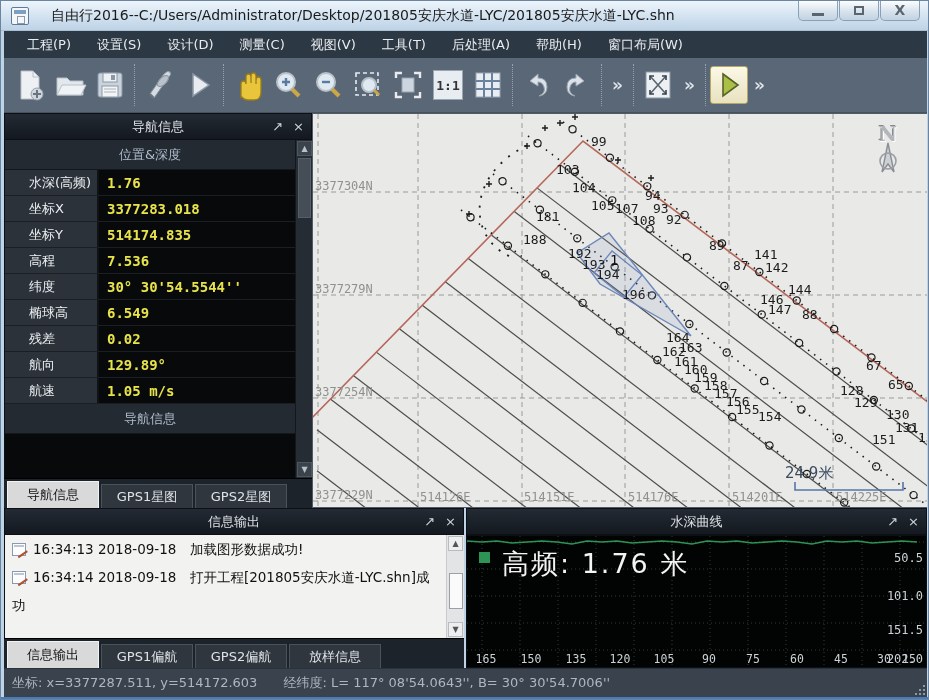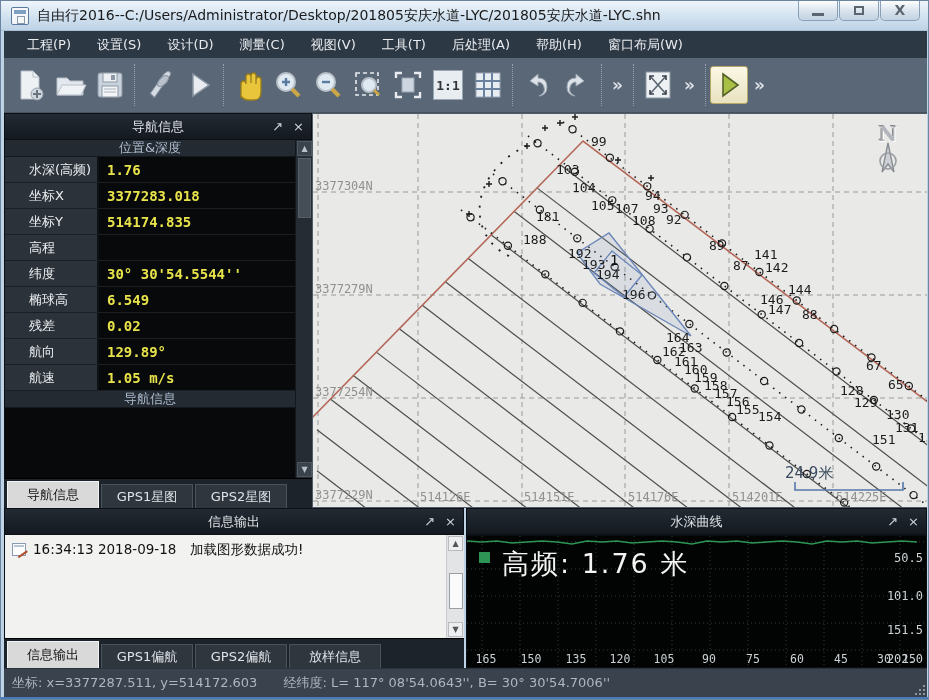--- a/index.html
+++ b/index.html
@@ -6,21 +6,21 @@
   *{box-sizing:border-box;}
   #window{position:relative;width:929px;height:700px;background:#bed3e6;overflow:hidden;
     font-family:"DejaVu Sans",sans-serif;border:1px solid #6b84a0;}
   
   #titlebar{position:absolute;left:0;top:0;width:100%;height:30px;
     background:linear-gradient(#eef5fb,#cfe0ef 60%,#bed3e6);border-bottom:1px solid #a8bfd4;}
   #app-icon{position:absolute;left:10px;top:6px;width:18px;height:18px;background:#f4f6f8;
     border:1px solid #5a7aa0;border-radius:2px;}
   #app-icon:before{content:"";position:absolute;left:2px;top:2px;right:2px;height:4px;background:#7f9fc0;}
   #app-icon:after{content:"";position:absolute;left:5px;top:8px;width:6px;height:6px;border:1px solid #8a9aaa;}
-  #title-text{position:absolute;left:36px;top:6px;font-size:14px;color:#1a1a1a;white-space:nowrap;}
+  #title-text{position:absolute;left:50px;top:6px;font-size:14px;color:#1a1a1a;white-space:nowrap;}
   #win-controls{position:absolute;right:8px;top:0;display:flex;}
   .win-btn{width:40px;height:20px;margin-left:1px;background:linear-gradient(#fdfefe,#d7e2ec 55%,#c3d3e2);
     border:1px solid #8aa0b8;border-top:none;border-radius:0 0 5px 5px;position:relative;}
   .win-btn .bar{position:absolute;left:13px;top:12px;width:12px;height:3px;background:#5a6570;}
   .win-btn .box{position:absolute;left:14px;top:5px;width:10px;height:9px;border:2px solid #5a6570;}
   .win-btn .box:before{content:"";position:absolute;left:-5px;top:-5px;width:10px;height:8px;border:2px solid #5a6570;opacity:0;}
   .win-btn .xx{position:absolute;left:0;top:1px;width:100%;text-align:center;font-size:14px;font-weight:bold;color:#5a6570;}
   
   #menubar{position:absolute;left:3px;top:30px;width:923px;height:27px;background:#2d3845;
     display:flex;align-items:center;padding-left:10px;}
@@ -38,21 +38,21 @@
   .panel-header{position:absolute;height:27px;background:linear-gradient(#232a33,#141920);
     border:1px solid #0c0f13;color:#dfe3e8;font-size:13px;display:flex;align-items:center;justify-content:center;}
   .ph-icons{position:absolute;right:7px;top:5px;display:flex;gap:10px;color:#cfd4da;font-size:13px;line-height:16px;}
   .tabbar{position:absolute;background:#1d232a;display:flex;align-items:flex-end;padding-left:3px;border-top:1px solid #000;}
   .tab{height:24px;min-width:92px;margin-right:2px;background:#2f363e;border:1px solid #4a525c;border-bottom:none;
     color:#dfe3e8;font-size:13px;display:flex;align-items:center;justify-content:center;padding:0 10px;}
   .tab.active{background:#d9d9d9;color:#111;height:27px;border-color:#f2f2f2;}
   
   #nav-body{position:absolute;left:3px;top:139px;width:308px;height:338px;background:#07090b;overflow:hidden;border-left:1px solid #0c0f13;}
   .nav-row{display:flex;height:26px;border-bottom:1px solid #1b1f24;}
-  .nav-sec{height:17px;background:#242a31;color:#aebdd0;font-size:13px;display:flex;align-items:center;justify-content:center;border-bottom:1px solid #14181d;}
+  .nav-sec{height:30px;background:#242a31;color:#aebdd0;font-size:13px;display:flex;align-items:center;justify-content:center;border-bottom:1px solid #14181d;}
   .nav-label{width:94px;background:#2c3239;color:#eceff2;font-size:13px;display:flex;align-items:center;padding-left:24px;flex:0 0 auto;border-right:2px solid #101316;}
   .nav-value{flex:1;color:#e8e34a;font-size:14px;font-weight:bold;font-family:"DejaVu Sans Mono",monospace;
     display:flex;align-items:center;padding-left:8px;background:#07090b;}
   #nav-scroll{position:absolute;right:0;top:0;width:17px;height:100%;background:#262c33;border-left:1px solid #14181d;}
   .scr-btn{position:absolute;left:1px;width:15px;height:15px;background:#3a424b;color:#b8c0c8;font-size:8px;
     display:flex;align-items:center;justify-content:center;border:1px solid #4e565f;}
   #nav-thumb{position:absolute;left:2px;top:18px;width:13px;height:60px;background:#454d57;border:1px solid #565e68;}
   
   #map{position:absolute;left:311px;top:112px;width:615px;height:395px;background:#e9e9e7;overflow:hidden;border:1px solid #515b68;border-right:none;}
   .map-label{position:absolute;color:#1c1c1c;font-size:13px;font-family:"DejaVu Sans Mono",monospace;white-space:nowrap;}
@@ -243,20 +243,21 @@
         <div class="nav-row">
           <div class="nav-label">坐标X</div>
           <div class="nav-value">3377283.018</div>
         </div>
         <div class="nav-row">
           <div class="nav-label">坐标Y</div>
           <div class="nav-value">514174.835</div>
         </div>
         <div class="nav-row">
           <div class="nav-label">高程</div>
+          <div class="nav-value">7.536</div>
         </div>
         <div class="nav-row">
           <div class="nav-label">纬度</div>
           <div class="nav-value">30° 30'54.5544''</div>
         </div>
         <div class="nav-row">
           <div class="nav-label">椭球高</div>
           <div class="nav-value">6.549</div>
         </div>
         <div class="nav-row">
@@ -400,20 +401,21 @@
   <div class="panel-header" style="left:3px;top:507px;width:460px;">
     <span>信息输出</span>
     <span class="ph-icons">
       <span>↗</span>
       <span>×</span>
     </span>
   </div>
   <div id="info-body">
     <div id="info-entries">
         <div class="info-entry"><span class="note-ic"></span>16:34:13 2018-09-18  加载图形数据成功!</div>
+        <div class="info-entry"><span class="note-ic"></span>16:34:14 2018-09-18  打开工程[201805安庆水道-LYC.shn]成功</div>
       </div>
     <div id="info-scroll">
       <div class="scr-btn" style="top:1px;">▲</div>
       <div id="info-thumb"></div>
       <div class="scr-btn" style="bottom:1px;">▼</div>
     </div>
   </div>
   <div class="tabbar" style="left:3px;top:637px;width:460px;height:30px;" id="info-tabs">
       <div class="tab active">信息输出</div>
       <div class="tab">GPS1偏航</div>

